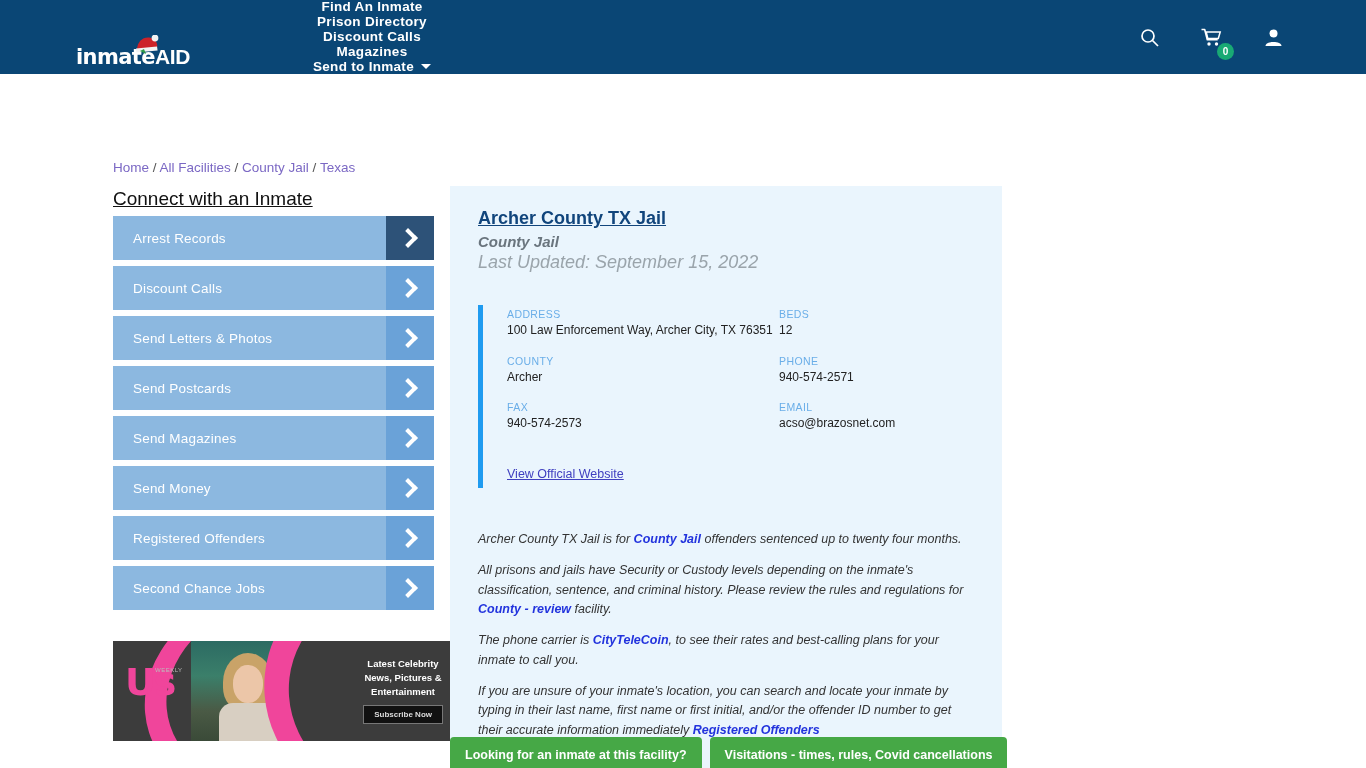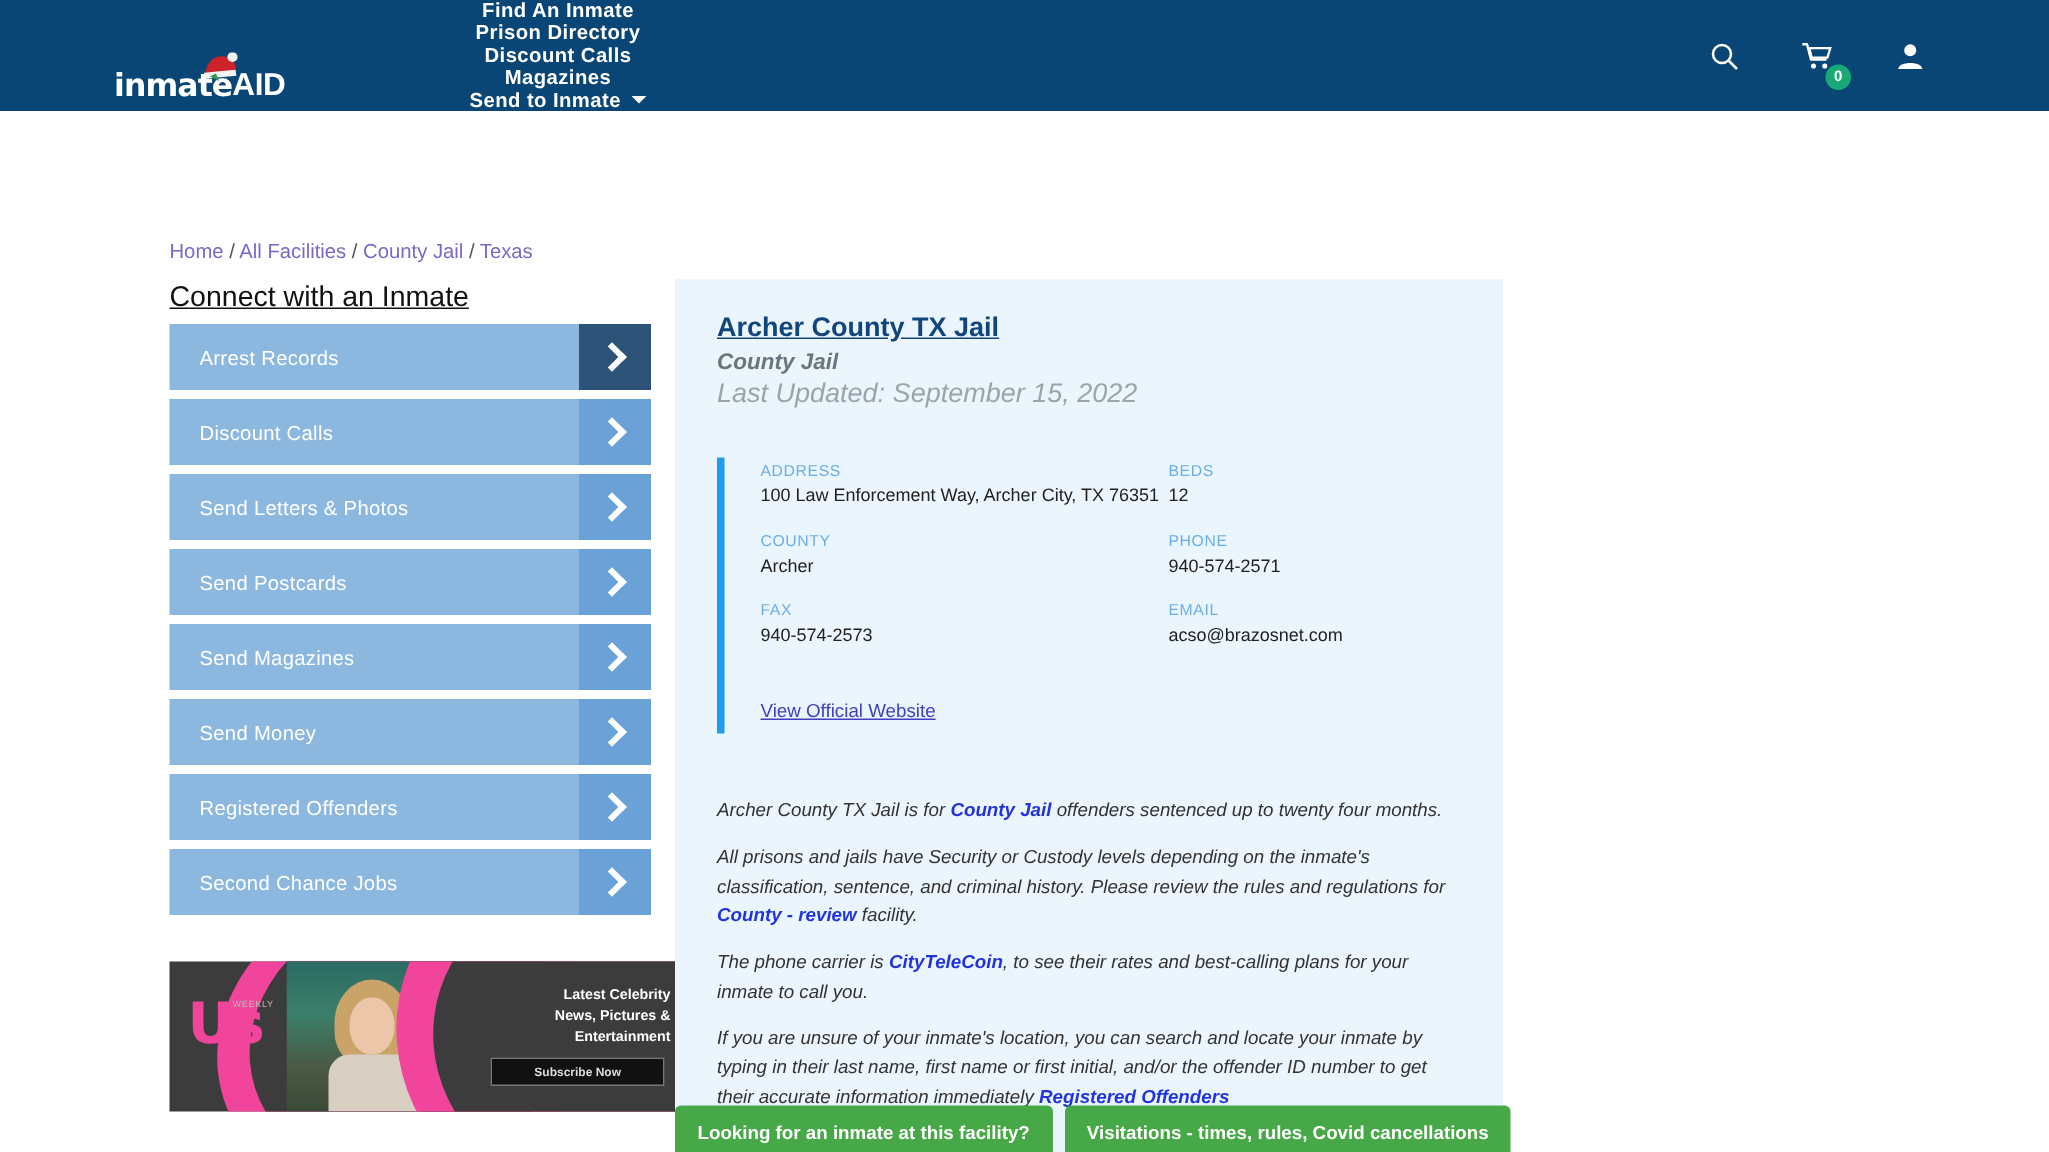--- a/index.html
+++ b/index.html
@@ -175,29 +175,29 @@
     font-size: 38px; font-weight: bold; color: #f0459b;
     font-family: "DejaVu Sans", sans-serif;
     letter-spacing: -2px; line-height: 1;
   }
   .ad-logo-sub {
     position: absolute; left: 42px; top: 26px;
     font-size: 6px; color: #bbb; letter-spacing: 0.5px;
   }
   .ad-text {
     position: absolute; right: 6px; top: 16px;
-    width: 88px; text-align: right;
+    width: 88px; text-align: center;
     color: #ffffff; font-size: 9.5px; font-weight: bold;
     line-height: 1.45;
   }
   .ad-cta {
     position: absolute; right: 10px; top: 64px;
     background: #111; color: #ddd;
     font-size: 8px; font-weight: bold;
-    padding: 4px 28px;
+    padding: 4px 10px;
     border: 1px solid #777;
     cursor: pointer;
   }
 
   
   .card {
     position: absolute; left: 450px; top: 112px;
     width: 552px;
     background: #eaf5fd;
     padding: 22px 28px 20px 28px;

